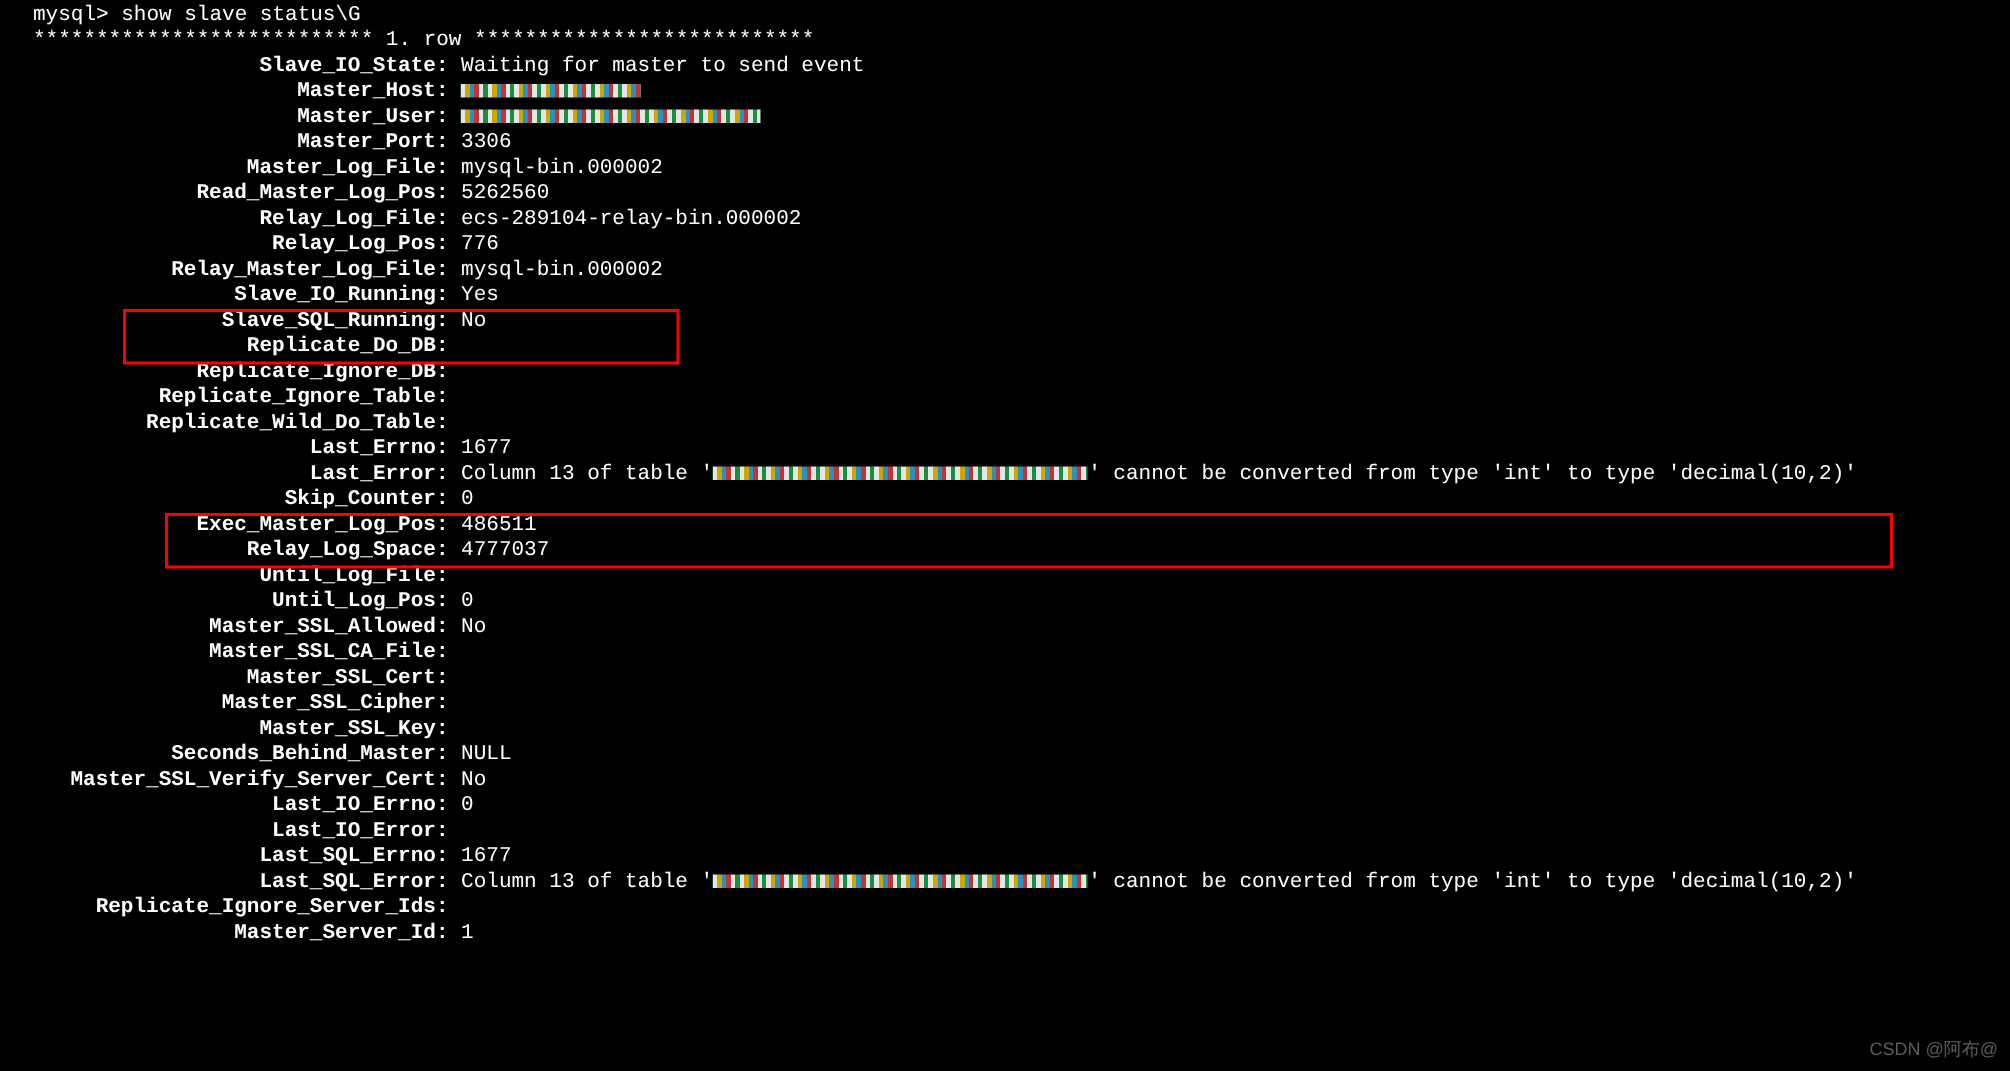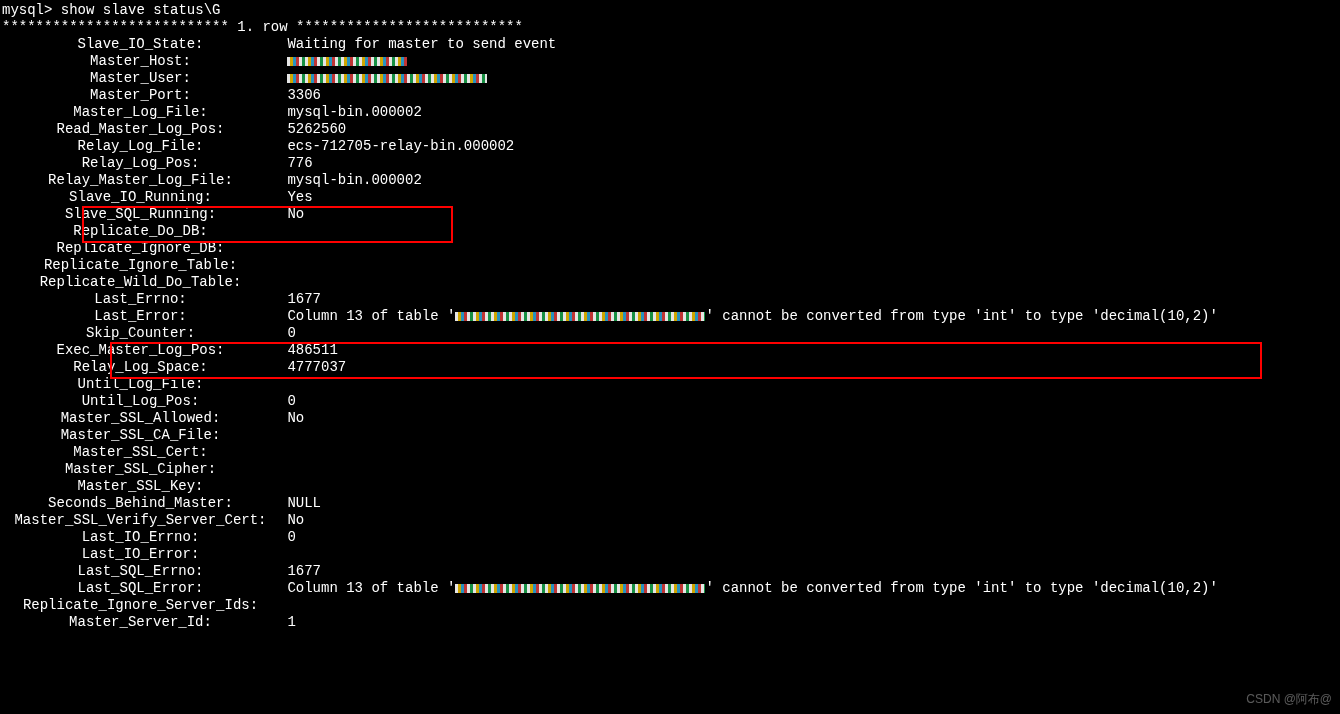--- a/index.html
+++ b/index.html
@@ -15,26 +15,28 @@
     line-height: 17px;
     width: 1340px;
     height: 714px;
     overflow: hidden;
     position: relative;
     padding: 2px 0 0 2px;
   }
   .line {
     white-space: pre;
     height: 17px;
+    margin-left: 20px;
   }
   .label {
     display: inline-block;
     width: 277px;
-    text-align: center;
+    text-align: right;
     white-space: pre;
+    font-weight: bold;
   }
   .value {
     display: inline-block;
     white-space: pre;
     vertical-align: top;
   }
   .box {
     position: absolute;
     border: 2px solid #ff0000;
     pointer-events: none;
@@ -76,21 +78,21 @@
 
 <div id="terminal">
     <div class="line"><span>mysql&gt; show slave status\G</span></div>
     <div class="line"><span>*************************** 1. row ***************************</span></div>
     <div class="line"><span class="label">Slave_IO_State:</span> <span class="value"><span>Waiting for master to send event</span></span></div>
     <div class="line"><span class="label">Master_Host:</span> <span class="value"><span class="redacted short"></span></span></div>
     <div class="line"><span class="label">Master_User:</span> <span class="value"><span class="redacted med"></span></span></div>
     <div class="line"><span class="label">Master_Port:</span> <span class="value"><span>3306</span></span></div>
     <div class="line"><span class="label">Master_Log_File:</span> <span class="value"><span>mysql-bin.000002</span></span></div>
     <div class="line"><span class="label">Read_Master_Log_Pos:</span> <span class="value"><span>5262560</span></span></div>
-    <div class="line"><span class="label">Relay_Log_File:</span> <span class="value"><span>ecs-712705-relay-bin.000002</span></span></div>
+    <div class="line"><span class="label">Relay_Log_File:</span> <span class="value"><span>ecs-289104-relay-bin.000002</span></span></div>
     <div class="line"><span class="label">Relay_Log_Pos:</span> <span class="value"><span>776</span></span></div>
     <div class="line"><span class="label">Relay_Master_Log_File:</span> <span class="value"><span>mysql-bin.000002</span></span></div>
     <div class="line"><span class="label">Slave_IO_Running:</span> <span class="value"><span>Yes</span></span></div>
     <div class="line"><span class="label">Slave_SQL_Running:</span> <span class="value"><span>No</span></span></div>
     <div class="line"><span class="label">Replicate_Do_DB:</span> <span class="value"><span></span></span></div>
     <div class="line"><span class="label">Replicate_Ignore_DB:</span> <span class="value"><span></span></span></div>
     <div class="line"><span class="label">Replicate_Ignore_Table:</span> <span class="value"><span></span></span></div>
     <div class="line"><span class="label">Replicate_Wild_Do_Table:</span> <span class="value"><span></span></span></div>
     <div class="line"><span class="label">Last_Errno:</span> <span class="value"><span>1677</span></span></div>
     <div class="line"><span class="label">Last_Error:</span> <span class="value"><span>Column 13 of table '</span><span class="redacted long"></span><span>' cannot be converted from type 'int' to type 'decimal(10,2)'</span></span></div>

